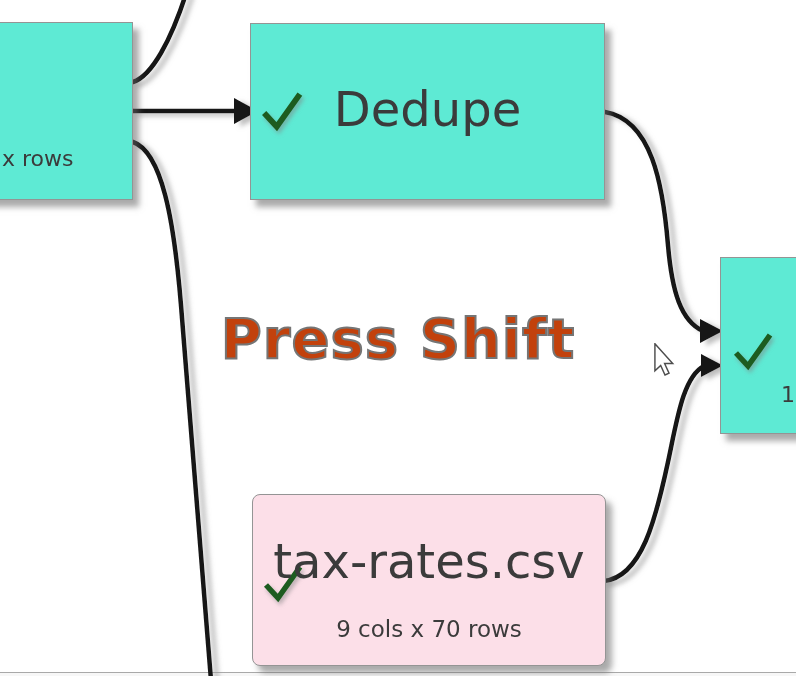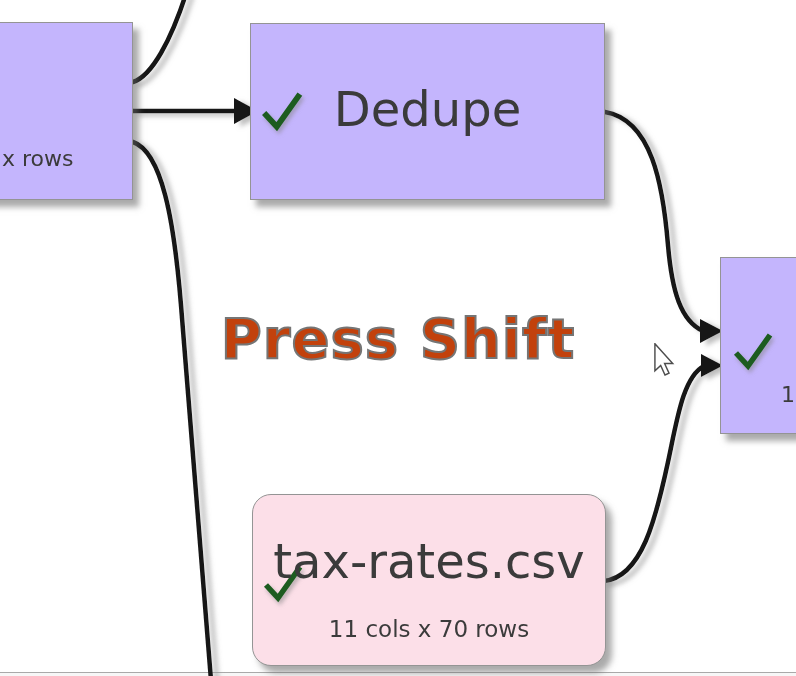--- a/index.html
+++ b/index.html
@@ -5,23 +5,23 @@
   * { margin:0; padding:0; box-sizing:border-box; }
   html,body { width:796px; height:676px; overflow:hidden; background:#fff;
               font-family:"DejaVu Sans", sans-serif; }
   .canvas { position:relative; width:796px; height:676px; background:#ffffff; overflow:hidden; }
 
   .statusbar { position:absolute; left:0; top:672px; width:796px; height:4px;
                background:#f7f7f7; border-top:1px solid #a9a9a9; }
 
   .connectors { position:absolute; left:0; top:0; }
 
-  .node { position:absolute; background:#c4b5fd; border:1px solid #949494;
+  .node { position:absolute; background:#5eead4; border:1px solid #949494;
           box-shadow:6px 7px 6px rgba(100,100,100,0.55); }
-  .node.pink { background:#fcdfe8; border-radius:19px; }
+  .node.pink { background:#fcdfe8; border-radius:8px; }
 
   .node-title { position:absolute; left:0; width:100%; text-align:center;
                 font-size:48px; color:#3b3b3b; white-space:nowrap; }
   .node-sub   { position:absolute; left:0; width:100%; text-align:center;
                 font-size:23px; color:#3b3b3b; white-space:nowrap; }
   .node-clip-text { position:absolute; font-size:22px; color:#3b3b3b; white-space:nowrap; }
 
   .check { position:absolute; filter:drop-shadow(2px 3px 2px rgba(130,130,130,0.55)); }
 
   .watermark { position:absolute; left:0; top:306px; width:796px; text-align:center;
@@ -73,20 +73,20 @@
       <polyline points="3,20 15,33 37,2" fill="none" stroke="#1d5c20" stroke-width="5.5"></polyline>
     </svg>
     <div class="node-clip-text" style="left:60px; top:124px;">1</div>
   </div>
 
   <div class="node pink" style="left:252px; top:494px; width:354px; height:172px;">
     <svg class="check" style="left:10px; top:70px;" width="40" height="38" viewBox="0 0 40 38">
       <polyline points="3,20 15,33 37,2" fill="none" stroke="#1d5c20" stroke-width="5.5"></polyline>
     </svg>
     <div class="node-title" style="top:38px;">tax-rates.csv</div>
-    <div class="node-sub" style="top:121px;">11 cols x 70 rows</div>
+    <div class="node-sub" style="top:121px;">9 cols x 70 rows</div>
   </div>
 
   <svg class="cursor" width="21" height="34" viewBox="0 0 20 33">
     <polygon points="0.7,0.7 0.7,27 6.3,21.7 10.5,31 14.4,29.2 10.1,19.9 18,19.9" fill="#ffffff" stroke="#4d4d4d" stroke-width="1.4" stroke-linejoin="miter"></polygon>
   </svg>
 
 </div>
 
 </body></html>

